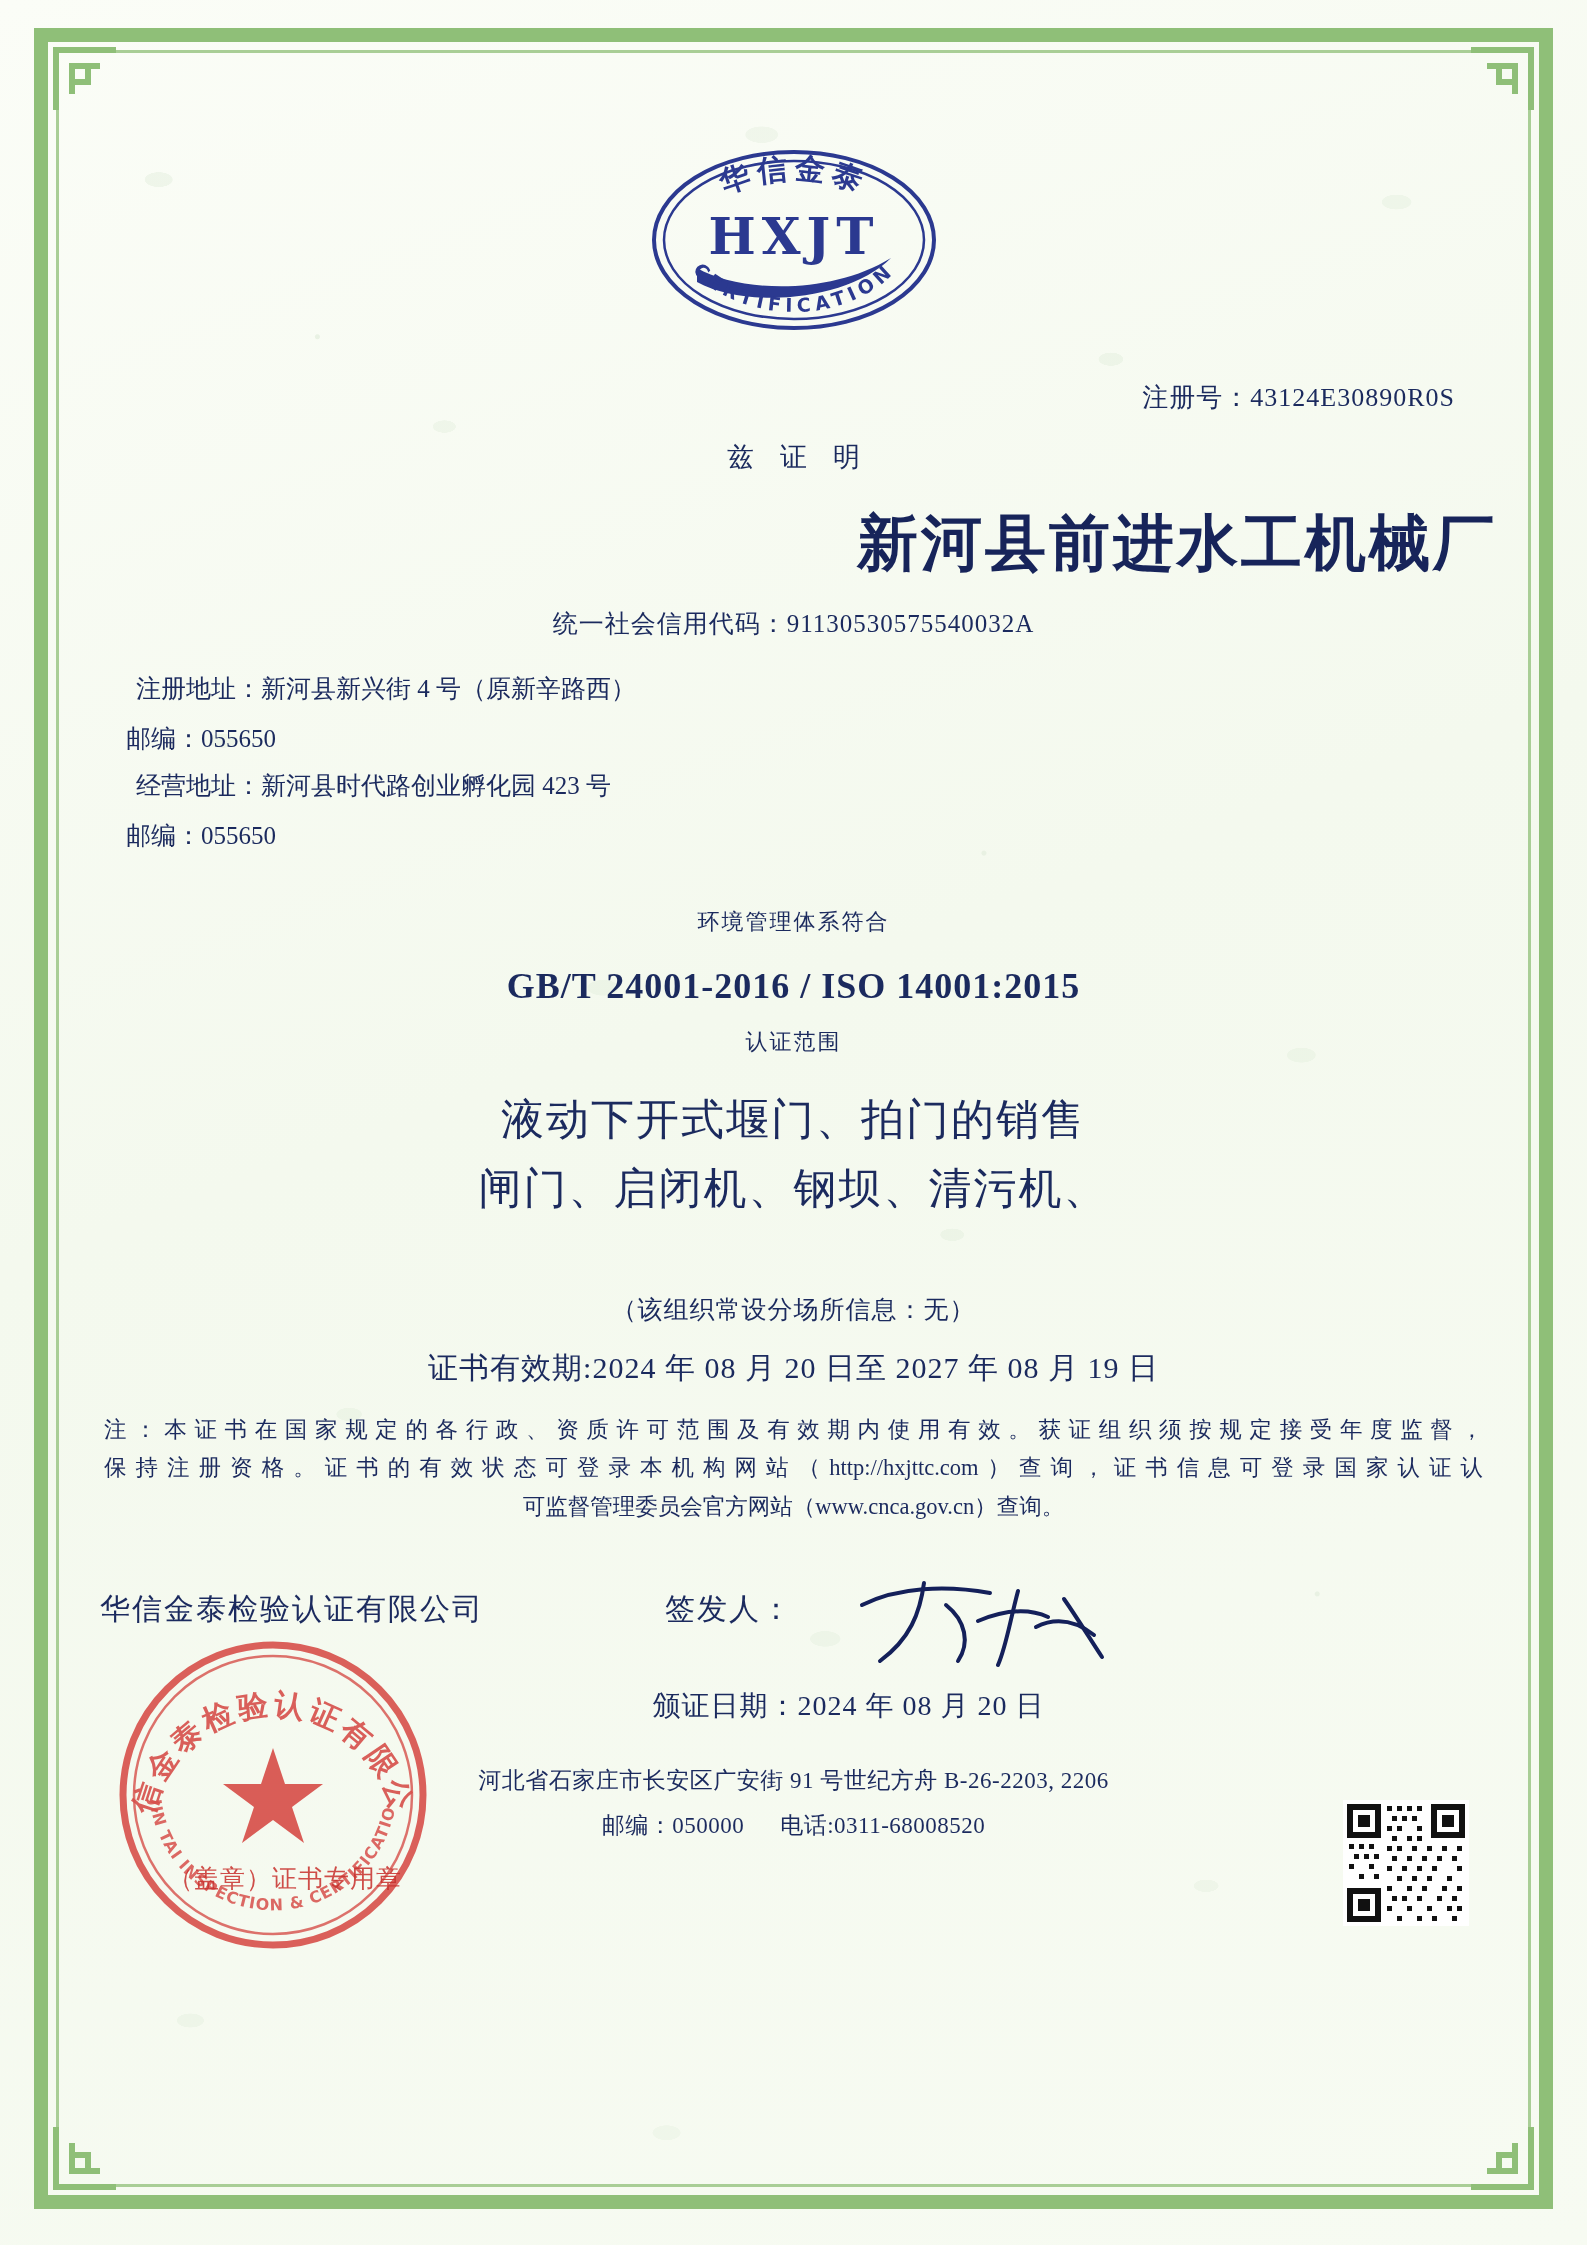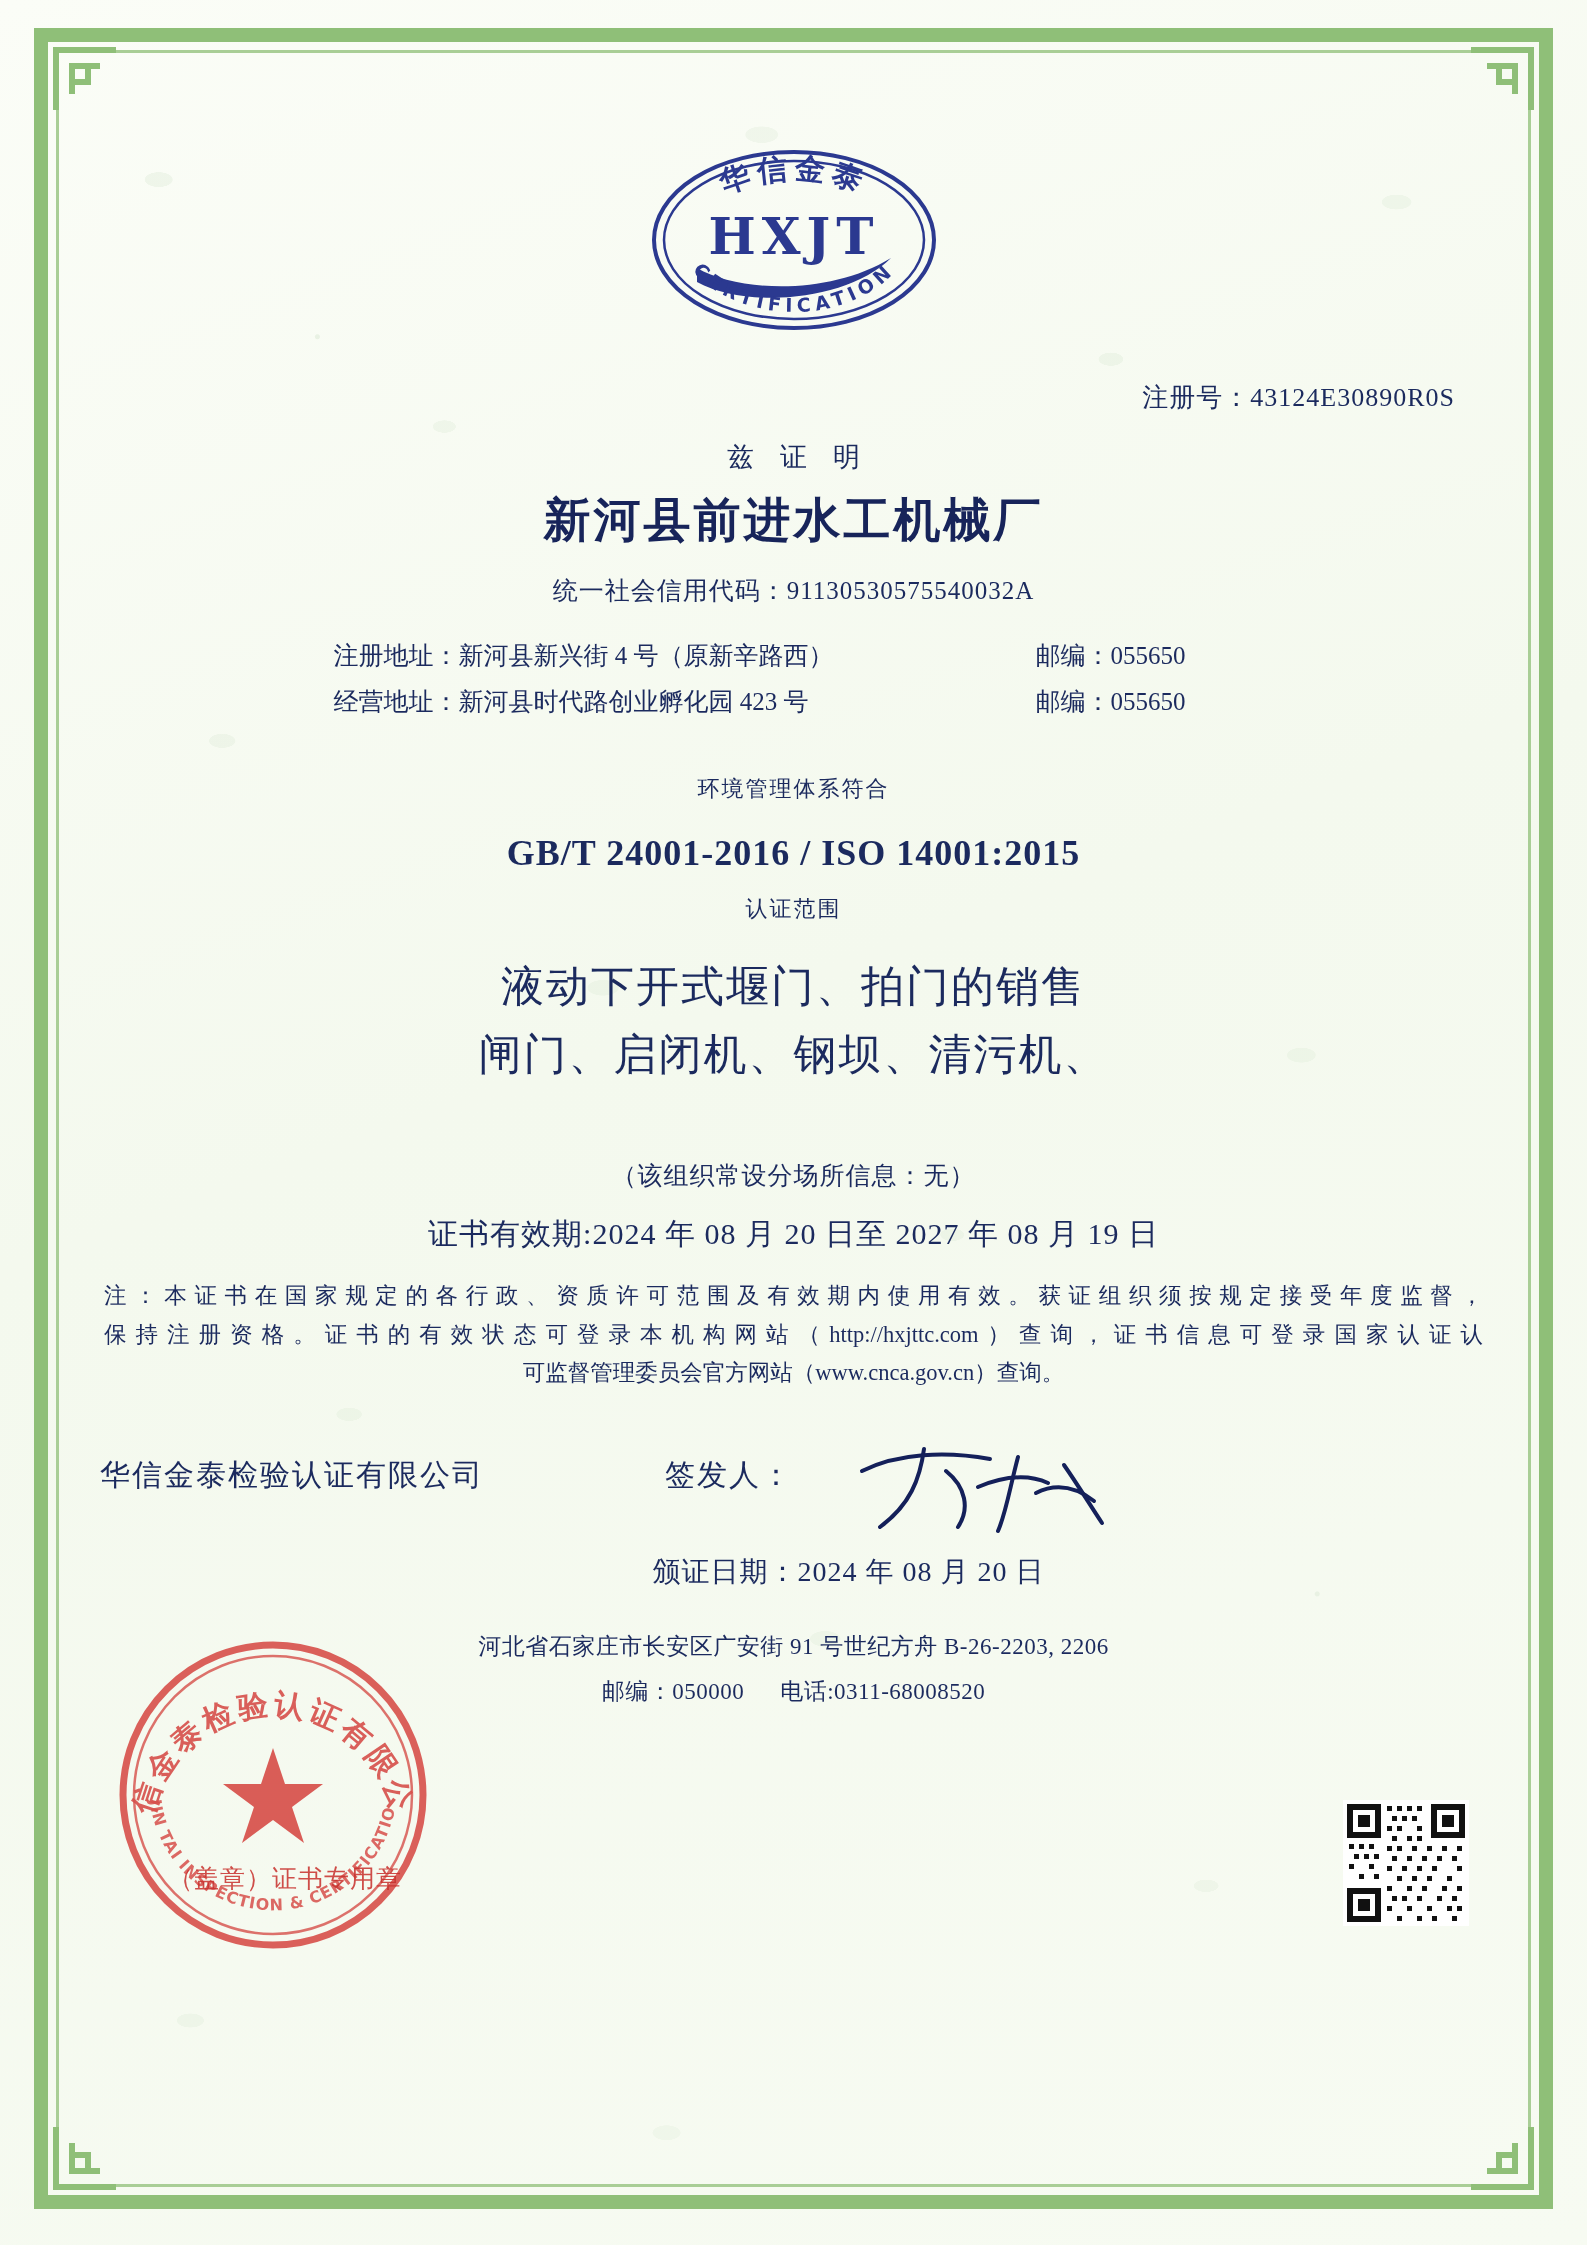--- a/index.html
+++ b/index.html
@@ -113,44 +113,46 @@
 
   .hereby {
     margin-top: 24px;
     font-size: 27px;
     letter-spacing: 26px;
     padding-left: 26px;
     color: #1b2a5e;
   }
 
   .company {
-    margin-top: 14px;
-    font-size: 47px;
+    margin-top: 28px;
+    font-size: 61px;
     font-weight: 700;
     letter-spacing: 3px;
     color: #17245a;
     font-family: "DejaVu Serif", "Liberation Serif", serif;
+    text-align: right;
   }
 
   .credit-code {
     margin-top: 22px;
     font-size: 25px;
     letter-spacing: 1px;
   }
 
   .addr-block {
     margin-top: 26px;
     font-size: 25px;
     line-height: 1.85;
   }
   .addr-row {
     display: flex;
-    justify-content: center;
+    justify-content: flex-start;
     align-items: baseline;
-    gap: 12px;
+    gap: 4px;
+    flex-direction: column;
   }
   .addr-main {
     width: 700px;
     text-align: left;
     padding-left: 46px;
     box-sizing: border-box;
   }
   .addr-zip {
     width: 300px;
     text-align: left;

